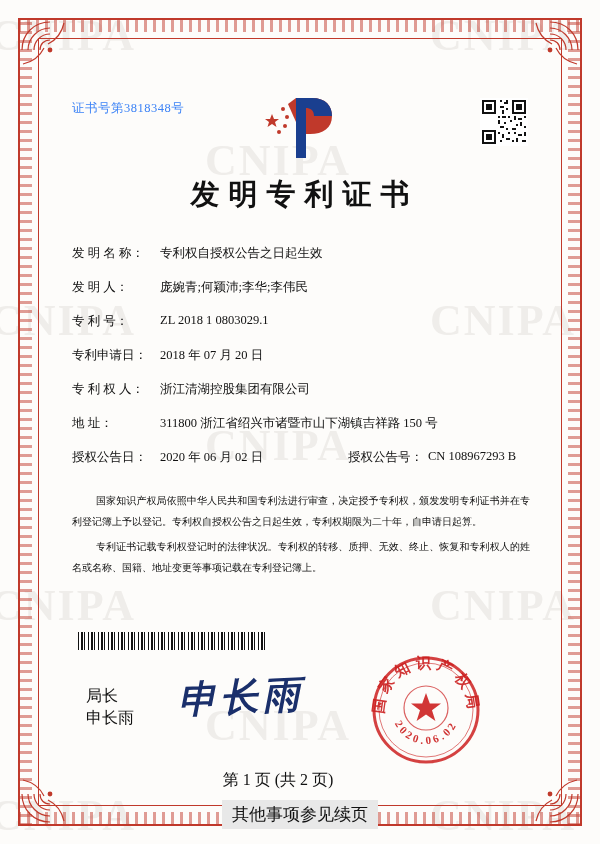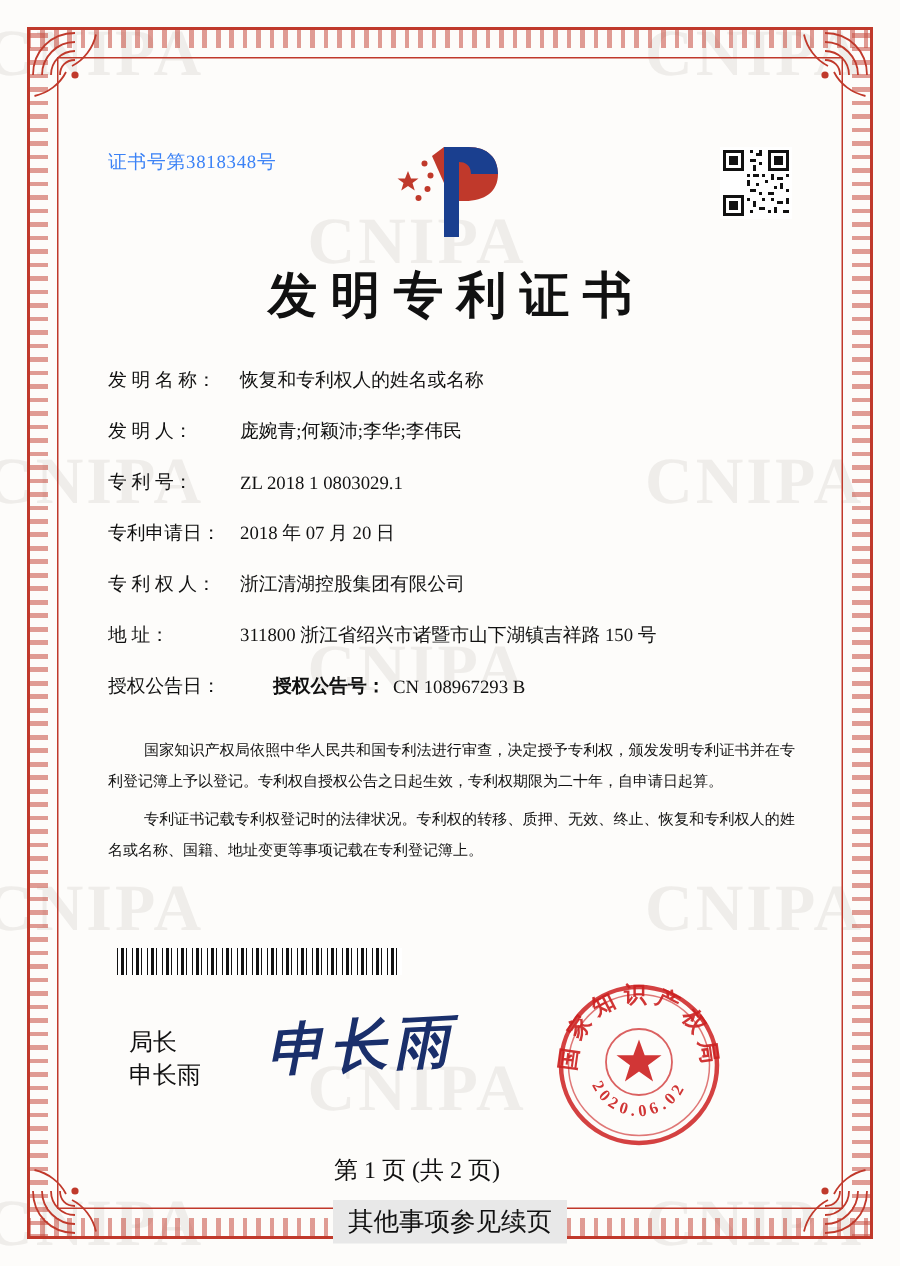--- a/index.html
+++ b/index.html
@@ -77,29 +77,29 @@
     position:absolute;left:72px;top:100px;
     font-family:"Liberation Serif",serif;
     font-size:12.5px;color:#3b82f6;letter-spacing:.5px;
   }
   .logo{position:absolute;left:252px;top:92px;width:96px;height:72px;}
   .qr{position:absolute;right:72px;top:98px;width:48px;height:48px;}
 
   .title{
     position:absolute;left:0;top:175px;width:600px;text-align:center;
     font-family:"Liberation Serif",serif;
-    font-size:33px;font-weight:bold;color:#111;
+    font-size:29px;font-weight:bold;color:#111;
     letter-spacing:9px;text-indent:9px;
   }
 
   .fields{position:absolute;left:72px;top:245px;width:460px;}
-  .row{display:flex;align-items:flex-end;margin-bottom:17px;font-family:"Liberation Serif",serif;font-size:12.5px;color:#111;}
+  .row{display:flex;align-items:flex-start;margin-bottom:17px;font-family:"Liberation Serif",serif;font-size:12.5px;color:#111;}
   .lbl{width:88px;flex:0 0 88px;letter-spacing:0px;}
   .val{flex:1;}
-  .row.two .lbl2{width:80px;flex:0 0 80px;margin-left:22px;font-weight:bold;}
+  .row.two .lbl2{width:80px;flex:0 0 80px;margin-left:38px;}
 
   .body-text{
     position:absolute;left:72px;top:490px;width:458px;
     font-family:"Liberation Serif",serif;
     font-size:10px;line-height:21px;color:#111;text-align:justify;
   }
   .body-text p{margin:0 0 4px 0;text-indent:24px;}
 
   .barcode{
     position:absolute;left:78px;top:632px;width:190px;height:18px;
@@ -271,21 +271,21 @@
           <rect x="42" y="42" width="4" height="2"></rect>
       </g>
     </svg>
   </div>
 
   <div class="title">发明专利证书</div>
 
   <div class="fields">
     <div class="row">
       <div class="lbl">发 明 名 称：</div>
-      <div class="val">恢复和专利权人的姓名或名称</div>
+      <div class="val">专利权自授权公告之日起生效</div>
     </div>
     <div class="row">
       <div class="lbl">发 明 人：</div>
       <div class="val">庞婉青;何颖沛;李华;李伟民</div>
     </div>
     <div class="row">
       <div class="lbl">专 利 号：</div>
       <div class="val">ZL 2018 1 0803029.1</div>
     </div>
     <div class="row">
@@ -295,20 +295,21 @@
     <div class="row">
       <div class="lbl">专 利 权 人：</div>
       <div class="val">浙江清湖控股集团有限公司</div>
     </div>
     <div class="row">
       <div class="lbl">地 址：</div>
       <div class="val">311800 浙江省绍兴市诸暨市山下湖镇吉祥路 150 号</div>
     </div>
     <div class="row two">
       <div class="lbl">授权公告日：</div>
+      <div style="flex:0 0 150px">2020 年 06 月 02 日</div>
       <div class="lbl2">授权公告号：</div>
       <div class="val">CN 108967293 B</div>
     </div>
   </div>
 
   <div class="body-text">
     <p>国家知识产权局依照中华人民共和国专利法进行审查，决定授予专利权，颁发发明专利证书并在专利登记簿上予以登记。专利权自授权公告之日起生效，专利权期限为二十年，自申请日起算。</p>
     <p>专利证书记载专利权登记时的法律状况。专利权的转移、质押、无效、终止、恢复和专利权人的姓名或名称、国籍、地址变更等事项记载在专利登记簿上。</p>
   </div>
 

